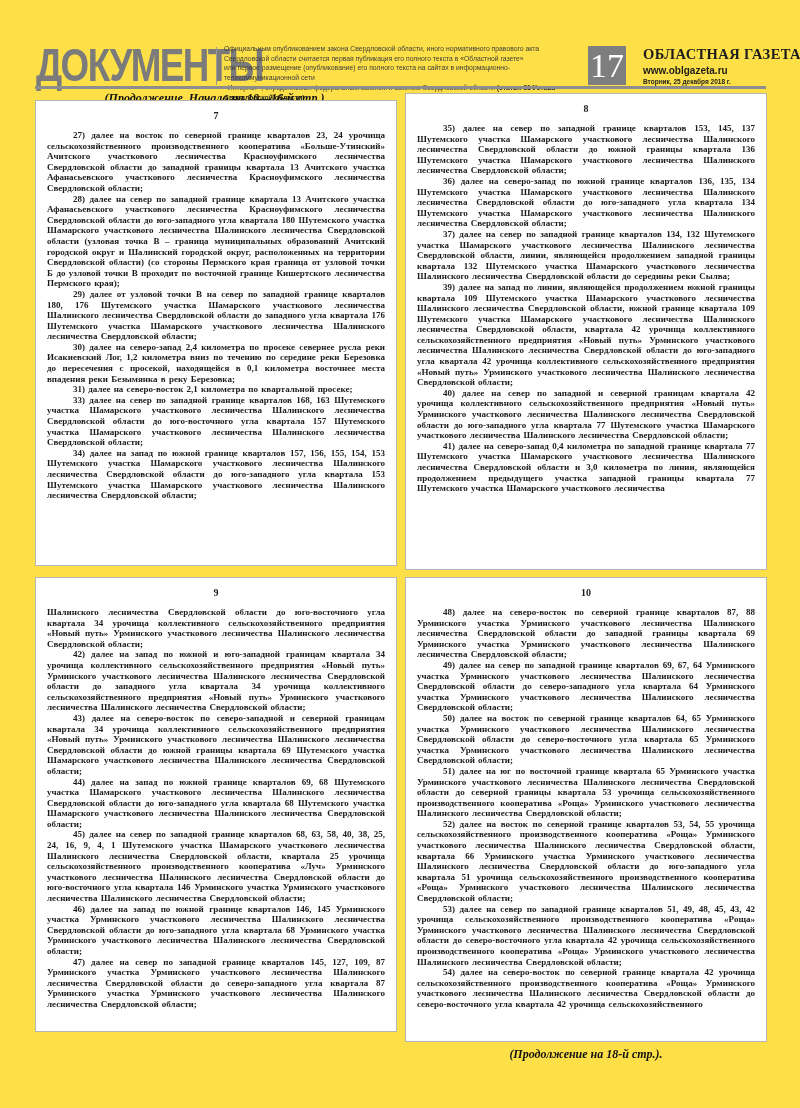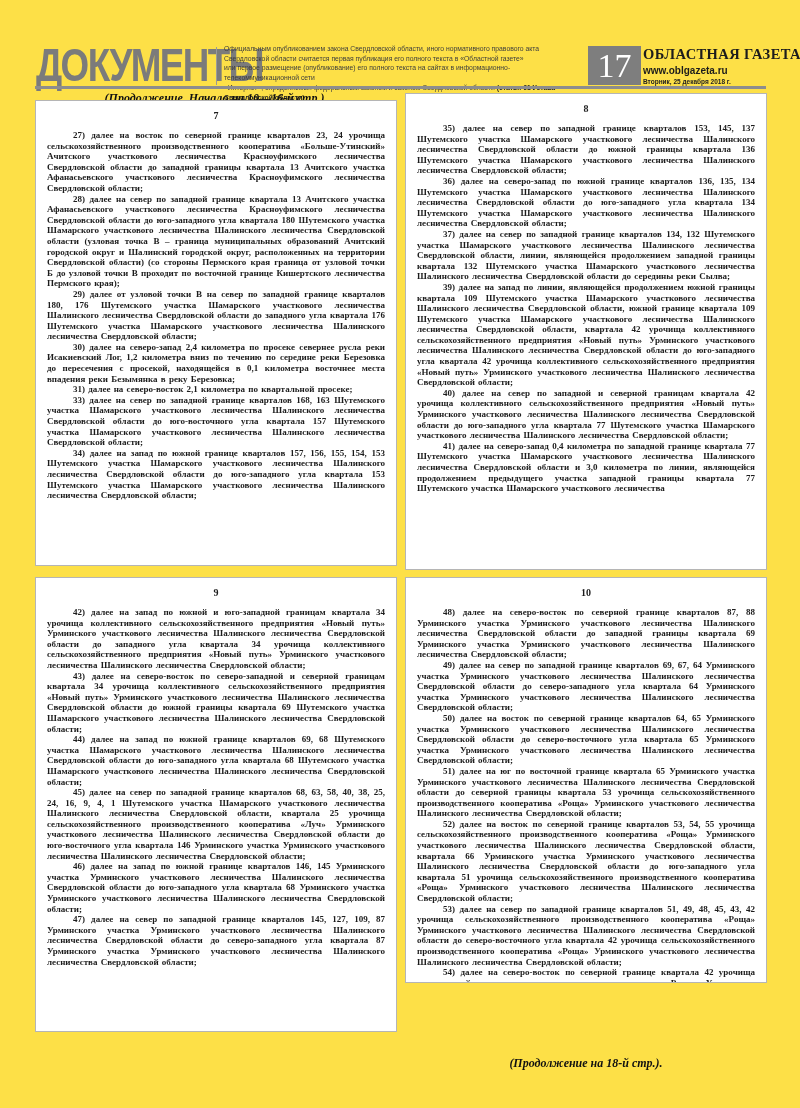--- a/index.html
+++ b/index.html
@@ -6,40 +6,40 @@
   .page{position:relative;width:800px;height:1108px;background:#fde047;overflow:hidden;
         font-family:"Liberation Serif",serif;color:#1c1c1c;}
   
   .logo{position:absolute;left:36px;top:42px;font-family:"Liberation Sans",sans-serif;
         font-weight:bold;font-size:46px;line-height:1;color:#7b7b7b;letter-spacing:-2px;
         transform:scaleX(0.80);transform-origin:left top;}
   .vrule{position:absolute;left:216px;top:47px;width:1px;height:38px;background:#9a9a9a;}
   .mast-note{position:absolute;left:224px;top:44px;width:352px;
         font-family:"Liberation Sans",sans-serif;font-size:6.8px;line-height:9.7px;color:#3d3d3d;}
   .mast-note b{color:#222;}
-  .page-badge{position:absolute;left:588px;top:46px;width:53px;height:39px;background:#7e7e7e;
+  .page-badge{position:absolute;left:588px;top:46px;width:38px;height:39px;background:#7e7e7e;
         color:#ffffff;font-family:"Liberation Serif",serif;font-size:34px;
         display:flex;align-items:center;justify-content:center;}
   .paper{position:absolute;left:643px;top:46px;width:150px;}
   .paper-name{font-family:"Liberation Serif",serif;font-weight:bold;font-size:14.5px;
         letter-spacing:0.4px;white-space:nowrap;text-align:center;}
   .paper-site{font-family:"Liberation Sans",sans-serif;font-weight:bold;font-size:10px;margin-top:2px;}
   .paper-date{font-family:"Liberation Sans",sans-serif;font-weight:bold;font-size:6.5px;margin-top:2px;color:#222;}
   .mast-rule{position:absolute;left:35px;top:86px;width:731px;height:3px;background:#8d8d8d;}
   
   .cont{position:absolute;font-size:12px;font-weight:bold;font-style:italic;text-align:center;color:#111;}
   .cont-top{left:35px;top:91px;width:362px;}
-  .cont-bottom{left:405px;top:1047px;width:362px;margin-top:9px;}
+  .cont-bottom{left:405px;top:1047px;width:362px;}
   
   .tblock{position:absolute;border:1px solid #b5b5b5;background:#fff;box-sizing:border-box;
         padding:7px 11px 6px 11px;overflow:hidden;}
   .b7{left:35px;top:100px;width:362px;height:466px;}
   .b8{left:405px;top:93px;width:362px;height:477px;}
   .b9{left:35px;top:577px;width:362px;height:455px;}
-  .b10{left:405px;top:577px;width:362px;height:406px;}
+  .b10{left:405px;top:577px;width:362px;height:465px;}
   .block-number{text-align:center;font-weight:bold;font-size:10px;margin:2px 0 9px 0;}
   .para{margin:0;text-align:justify;font-weight:bold;font-size:9px;line-height:10.6px;
         text-indent:26px;word-spacing:1px;color:#1c1c1c;}
   .para.noindent{text-indent:0;}
 </style>
 </head>
 <body>
 
 <div class="page">
 
@@ -87,20 +87,21 @@
         <p class="para">37) далее на север по западной границе кварталов 134, 132 Шутемского участка Шамарского участкового лесничества Шалинского лесничества Свердловской области, линии, являющейся продолжением западной границы квартала 132 Шутемского участка Шамарского участкового лесничества Шалинского лесничества Свердловской области до середины реки Сылва;</p>
         <p class="para">39) далее на запад по линии, являющейся продолжением южной границы квартала 109 Шутемского участка Шамарского участкового лесничества Шалинского лесничества Свердловской области, южной границе квартала 109 Шутемского участка Шамарского участкового лесничества Шалинского лесничества Свердловской области, квартала 42 урочища коллективного сельскохозяйственного предприятия «Новый путь» Урминского участкового лесничества Шалинского лесничества Свердловской области до юго-западного угла квартала 42 урочища коллективного сельскохозяйственного предприятия «Новый путь» Урминского участкового лесничества Шалинского лесничества Свердловской области;</p>
         <p class="para">40) далее на север по западной и северной границам квартала 42 урочища коллективного сельскохозяйственного предприятия «Новый путь» Урминского участкового лесничества Шалинского лесничества Свердловской области до юго-западного угла квартала 77 Шутемского участка Шамарского участкового лесничества Шалинского лесничества Свердловской области;</p>
         <p class="para">41) далее на северо-запад 0,4 километра по западной границе квартала 77 Шутемского участка Шамарского участкового лесничества Шалинского лесничества Свердловской области и 3,0 километра по линии, являющейся продолжением предыдущего участка западной границы квартала 77 Шутемского участка Шамарского участкового лесничества</p>
       </div>
   </div>
 
   <div class="tblock b9">
     <div class="block-number">9</div>
     <div>
+        <p class="para noindent">Шалинского лесничества Свердловской области до юго-восточного угла квартала 34 урочища коллективного сельскохозяйственного предприятия «Новый путь» Урминского участкового лесничества Шалинского лесничества Свердловской области;</p>
         <p class="para">42) далее на запад по южной и юго-западной границам квартала 34 урочища коллективного сельскохозяйственного предприятия «Новый путь» Урминского участкового лесничества Шалинского лесничества Свердловской области до западного угла квартала 34 урочища коллективного сельскохозяйственного предприятия «Новый путь» Урминского участкового лесничества Шалинского лесничества Свердловской области;</p>
         <p class="para">43) далее на северо-восток по северо-западной и северной границам квартала 34 урочища коллективного сельскохозяйственного предприятия «Новый путь» Урминского участкового лесничества Шалинского лесничества Свердловской области до южной границы квартала 69 Шутемского участка Шамарского участкового лесничества Шалинского лесничества Свердловской области;</p>
         <p class="para">44) далее на запад по южной границе кварталов 69, 68 Шутемского участка Шамарского участкового лесничества Шалинского лесничества Свердловской области до юго-западного угла квартала 68 Шутемского участка Шамарского участкового лесничества Шалинского лесничества Свердловской области;</p>
         <p class="para">45) далее на север по западной границе кварталов 68, 63, 58, 40, 38, 25, 24, 16, 9, 4, 1 Шутемского участка Шамарского участкового лесничества Шалинского лесничества Свердловской области, квартала 25 урочища сельскохозяйственного производственного кооператива «Луч» Урминского участкового лесничества Шалинского лесничества Свердловской области до юго-восточного угла квартала 146 Урминского участка Урминского участкового лесничества Шалинского лесничества Свердловской области;</p>
         <p class="para">46) далее на запад по южной границе кварталов 146, 145 Урминского участка Урминского участкового лесничества Шалинского лесничества Свердловской области до юго-западного угла квартала 68 Урминского участка Урминского участкового лесничества Шалинского лесничества Свердловской области;</p>
         <p class="para">47) далее на север по западной границе кварталов 145, 127, 109, 87 Урминского участка Урминского участкового лесничества Шалинского лесничества Свердловской области до северо-западного угла квартала 87 Урминского участка Урминского участкового лесничества Шалинского лесничества Свердловской области;</p>
       </div>
   </div>
 
   <div class="tblock b10">

